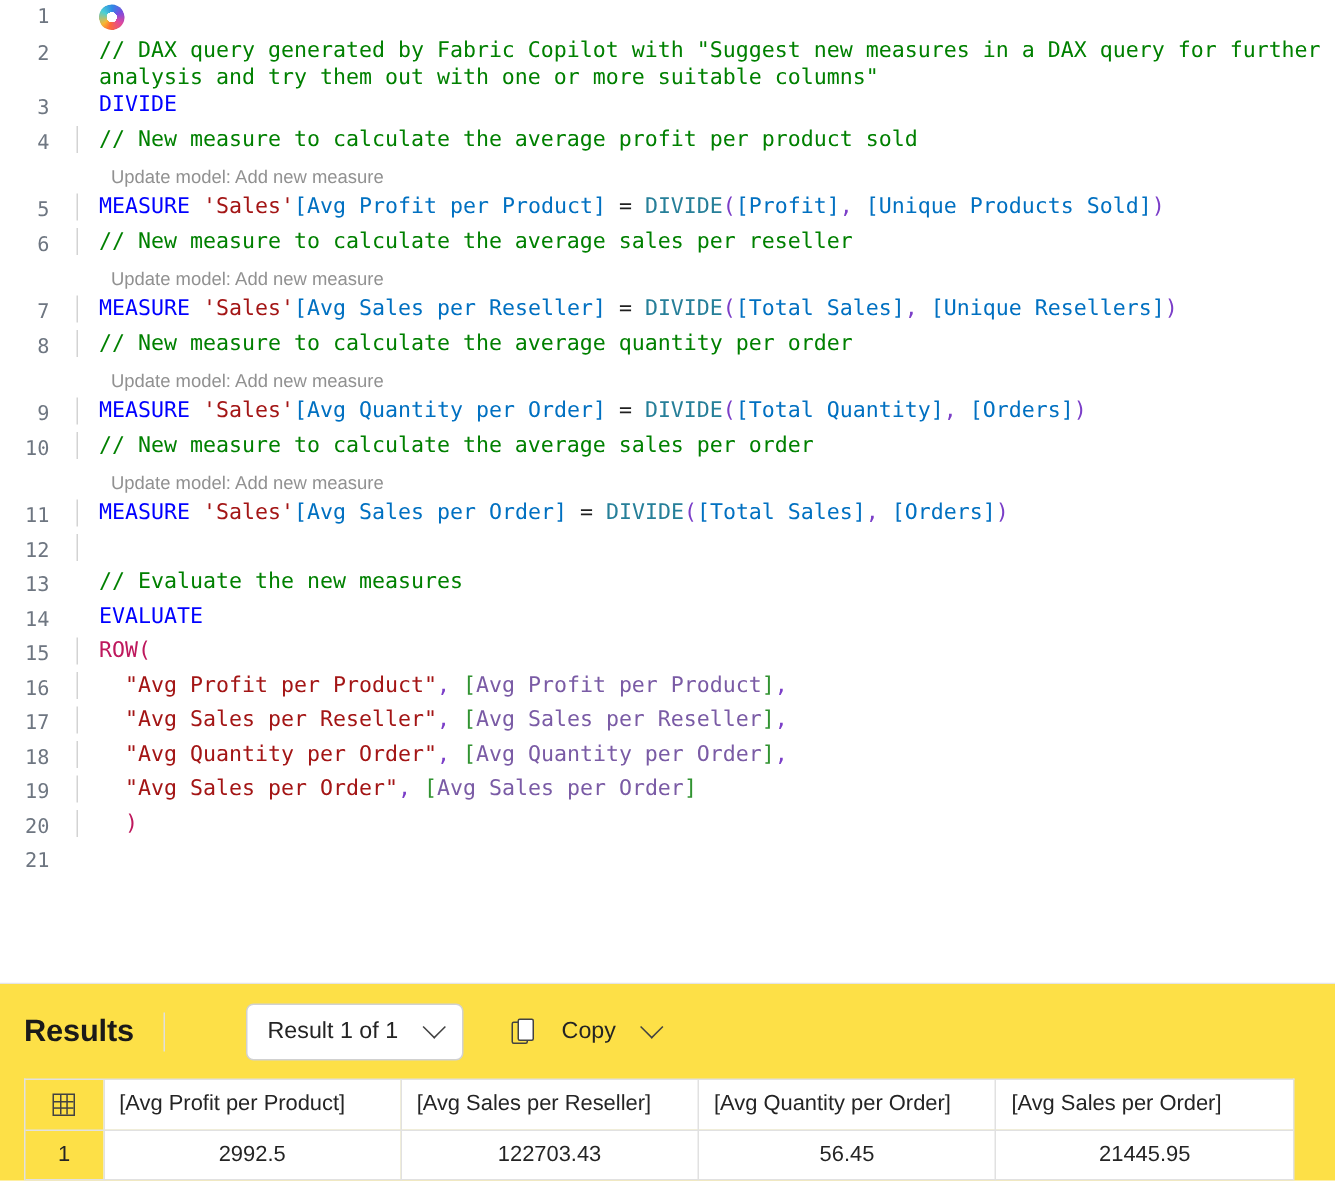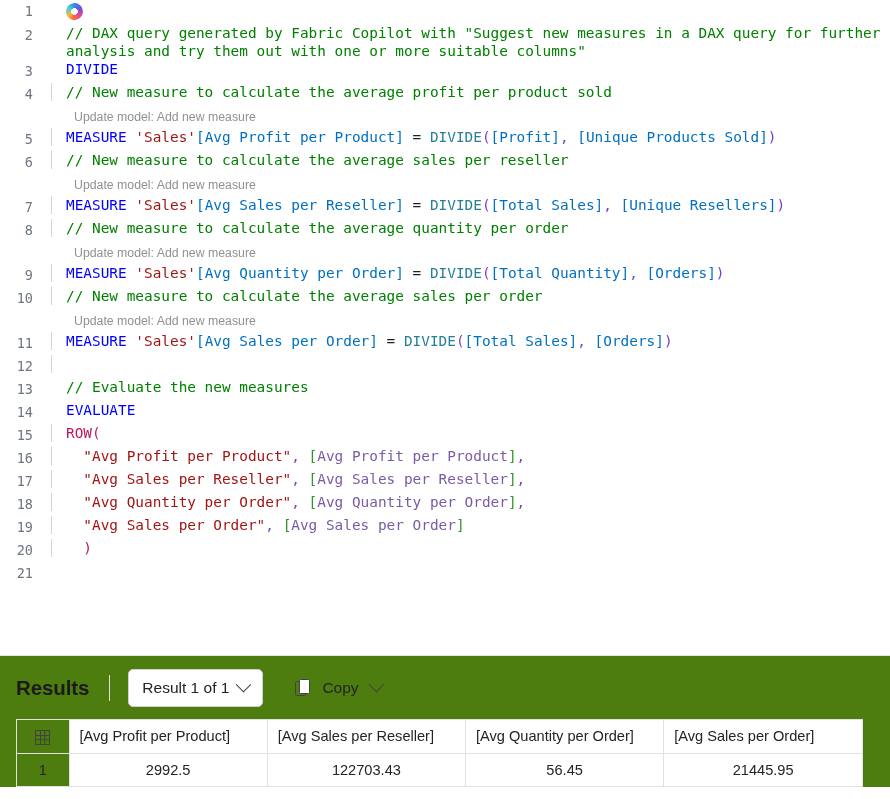--- a/index.html
+++ b/index.html
@@ -106,21 +106,21 @@
   
   #divider {
     width: 890px;
     height: 1px;
     background: #e5e5e5;
   }
 
   
   #results {
     width: 890px;
-    background: #4d7c0f;
+    background: #fde047;
     padding: 0;
   }
   .results-toolbar {
     display: flex;
     align-items: center;
     height: 63px;
     padding-left: 16px;
   }
   .results-title {
     font-size: 20.5px;
@@ -130,34 +130,35 @@
   }
   .toolbar-sep {
     width: 1px;
     height: 26px;
     background: #e1dfdd;
     margin: 0 18px 0 20px;
   }
   .result-select {
     display: flex;
     align-items: center;
-    gap: 9px;
+    gap: 19px;
     height: 38px;
     padding: 0 13px;
     border: 1px solid #d1d1d1;
     border-radius: 5px;
     background: #fff;
     cursor: pointer;
     font-size: 15.5px;
     color: #242424;
+    margin-left: 36px;
   }
   .copy-btn {
     display: flex;
     align-items: center;
-    gap: 12px;
+    gap: 18px;
     height: 38px;
     padding: 0 10px;
     margin-left: 22px;
     background: transparent;
     border: none;
     cursor: pointer;
     font-size: 15.5px;
     color: #242424;
     font-family: "Liberation Sans", sans-serif;
   }

